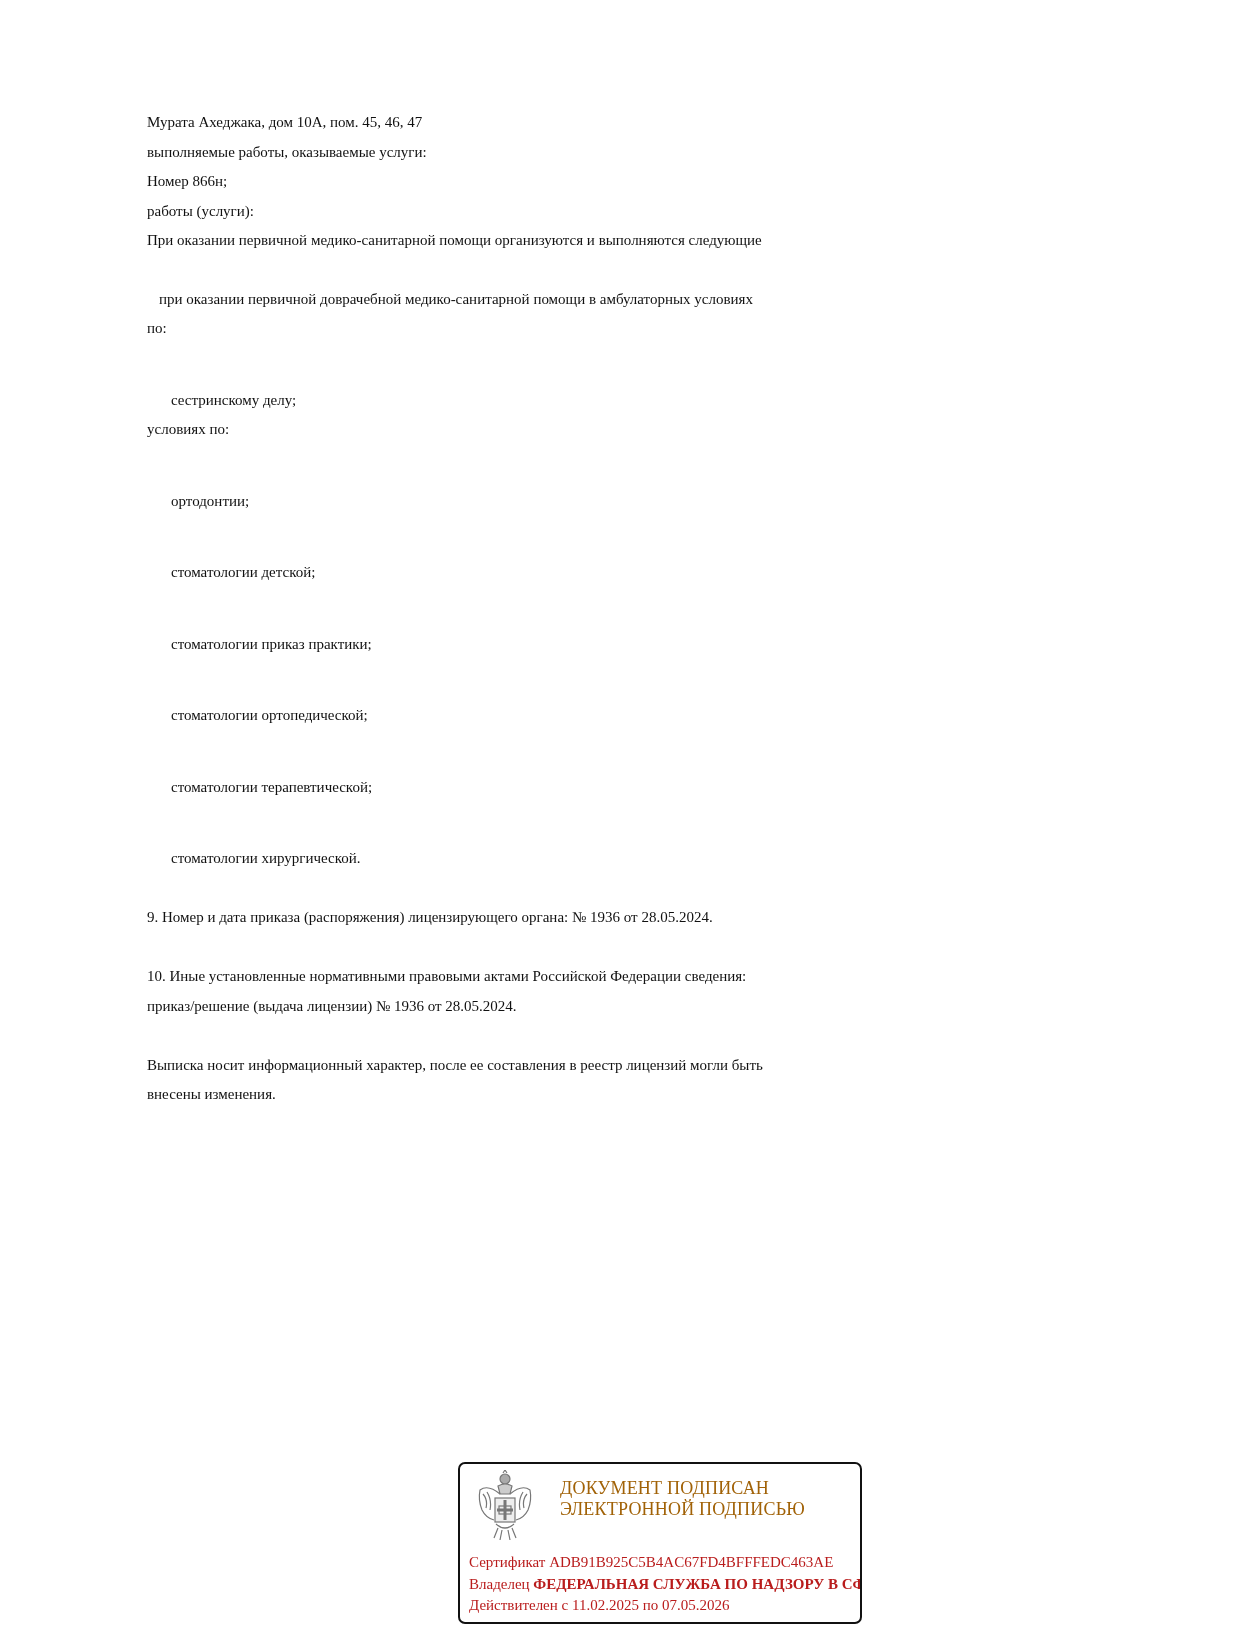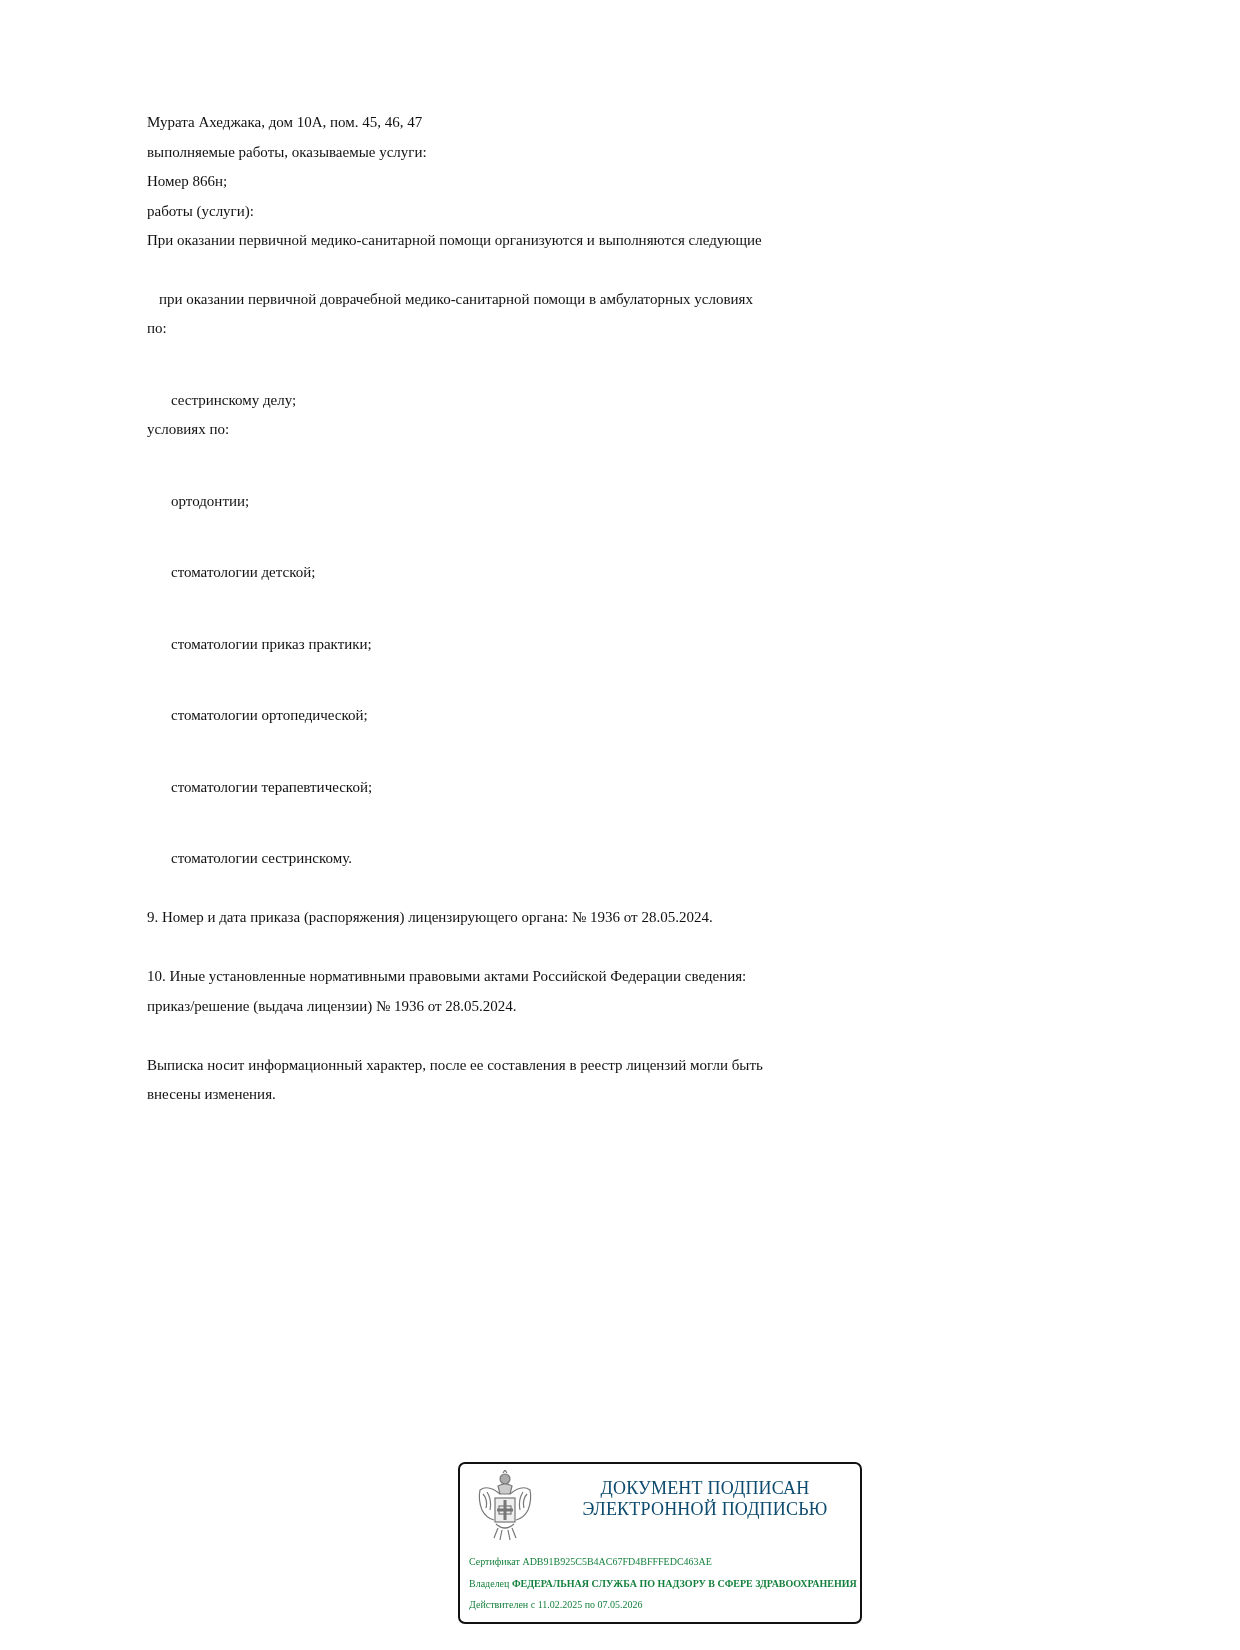--- a/index.html
+++ b/index.html
@@ -8,24 +8,24 @@
   .page { position: absolute; left: 147px; top: 108px; width: 1000px;
           font-size: 15px; line-height: 29.5px; }
   .line { white-space: nowrap; }
   .ind1 { padding-left: 12px; margin-top: 29px; }
   .ind2 { padding-left: 24px; margin-top: 42px; }
   .gap { height: 29.5px; }
   .stamp { position: absolute; left: 458px; top: 1462px; width: 404px; height: 162px;
            border: 2.5px solid #111; border-radius: 7px; box-sizing: border-box;
            overflow: hidden; font-family: "Liberation Serif", "DejaVu Serif", serif; }
   .emblem { position: absolute; left: 14px; top: 6px; width: 62px; height: 72px; }
-  .stamp-title { position: absolute; left: 100px; top: 14px; width: 290px; text-align: center;
-                 font-size: 18px; line-height: 21px; color: #0c4a6e; letter-spacing: 0.2px; }
-  .stamp-line { position: absolute; left: 9px; font-size: 10px; line-height: 16px;
-                white-space: nowrap; color: #15803d; }
+  .stamp-title { position: absolute; left: 100px; top: 14px; width: 290px; text-align: left;
+                 font-size: 18px; line-height: 21px; color: #a16207; letter-spacing: 0.2px; }
+  .stamp-line { position: absolute; left: 9px; font-size: 15px; line-height: 16px;
+                white-space: nowrap; color: #b91c1c; }
   .l1 { top: 90px; } .l2 { top: 112px; } .l3 { top: 133px; }
   .bold { font-weight: bold; }
 </style>
 </head>
 <body>
 
 <div class="page">
   <div class="line">Мурата Ахеджака, дом 10А, пом. 45, 46, 47</div>
   <div class="line">выполняемые работы, оказываемые услуги:</div>
   <div class="line">Номер 866н;</div>
@@ -33,21 +33,21 @@
   <div class="line">При оказании первичной медико-санитарной помощи организуются и выполняются следующие</div>
   <div class="line ind1">при оказании первичной доврачебной медико-санитарной помощи в амбулаторных условиях</div>
   <div class="line">по:</div>
   <div class="line ind2">сестринскому делу;</div>
   <div class="line">условиях по:</div>
   <div class="line ind2">ортодонтии;</div>
   <div class="line ind2">стоматологии детской;</div>
   <div class="line ind2">стоматологии приказ практики;</div>
   <div class="line ind2">стоматологии ортопедической;</div>
   <div class="line ind2">стоматологии терапевтической;</div>
-  <div class="line ind2">стоматологии сестринскому.</div>
+  <div class="line ind2">стоматологии хирургической.</div>
   <div class="gap"></div>
   <div class="line">9. Номер и дата приказа (распоряжения) лицензирующего органа: № 1936 от 28.05.2024.</div>
   <div class="gap"></div>
   <div class="line">10. Иные установленные нормативными правовыми актами Российской Федерации сведения:</div>
   <div class="line">приказ/решение (выдача лицензии) № 1936 от 28.05.2024.</div>
   <div class="gap"></div>
   <div class="line">Выписка носит информационный характер, после ее составления в реестр лицензий могли быть</div>
   <div class="line">внесены изменения.</div>
 </div>
 

